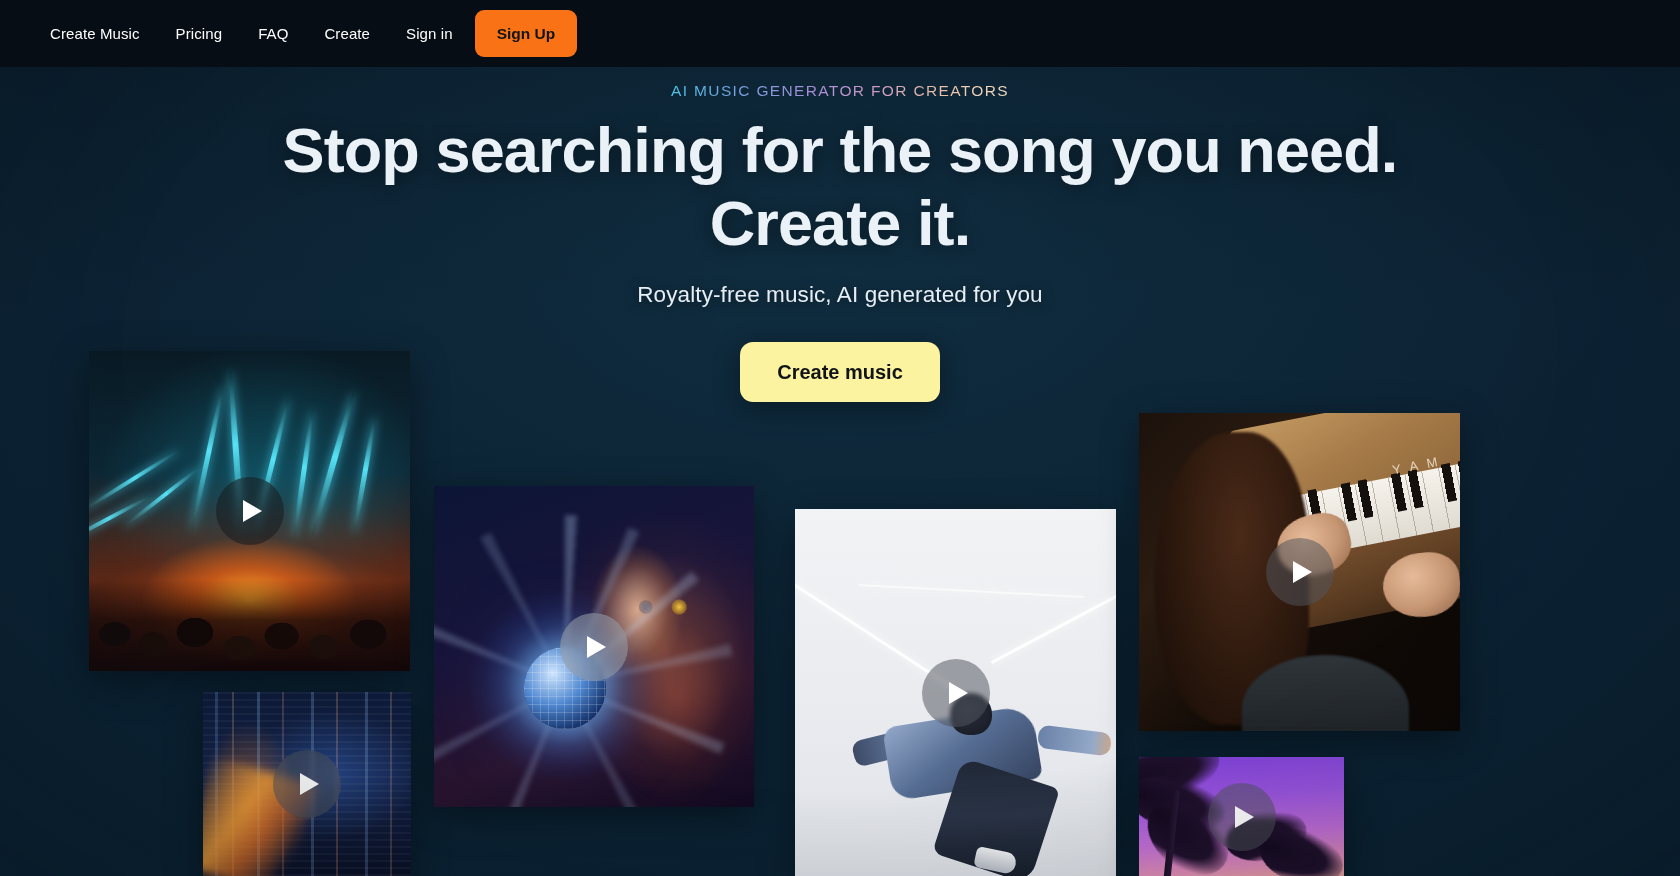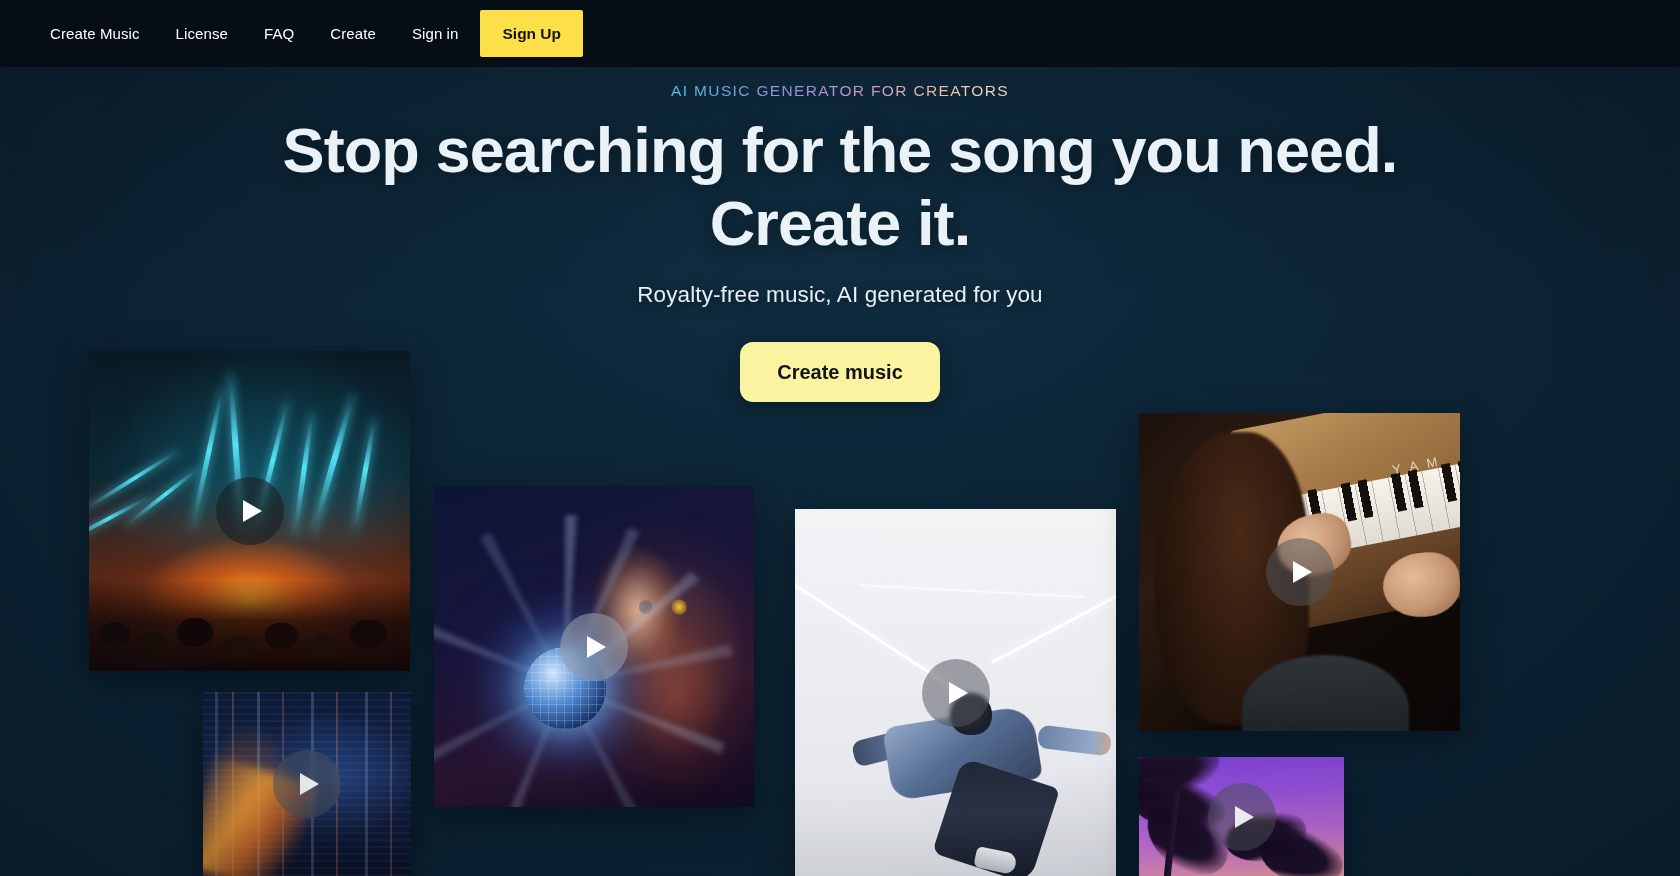--- a/index.html
+++ b/index.html
@@ -62,26 +62,26 @@
     font-size: 15px;
     line-height: 1;
     padding: 8px 18px;
     text-decoration: none;
     white-space: nowrap;
     letter-spacing: .1px;
   }
   .nav-signin { padding-right: 22px; }
 
   .btn-signup {
-    background: #fde047;
+    background: #f97316;
     color: #111418;
     font-size: 15.5px;
     font-weight: 700;
     border: none;
-    border-radius: 2px;
+    border-radius: 9px;
     padding: 16px 22px;
     line-height: 1;
     cursor: pointer;
     white-space: nowrap;
   }
 
   
   .hero {
     position: absolute;
     top: 67px; left: 0;
@@ -454,21 +454,21 @@
 </head>
 <body>
 
 <div id="app">
 
   <div class="header">
 
 
     <div class="nav">
       <a class="nav-link" href="#">Create Music</a>
-      <a class="nav-link" href="#">License</a>
+      <a class="nav-link" href="#">Pricing</a>
       <a class="nav-link" href="#">FAQ</a>
       <a class="nav-link" href="#">Create</a>
       <a class="nav-link nav-signin" href="#">Sign in</a>
       <button class="btn-signup">Sign Up</button>
     </div>
   </div>
 
   <div class="hero">
     <div class="eyebrow">AI MUSIC GENERATOR FOR CREATORS</div>
     <h1 class="headline">

